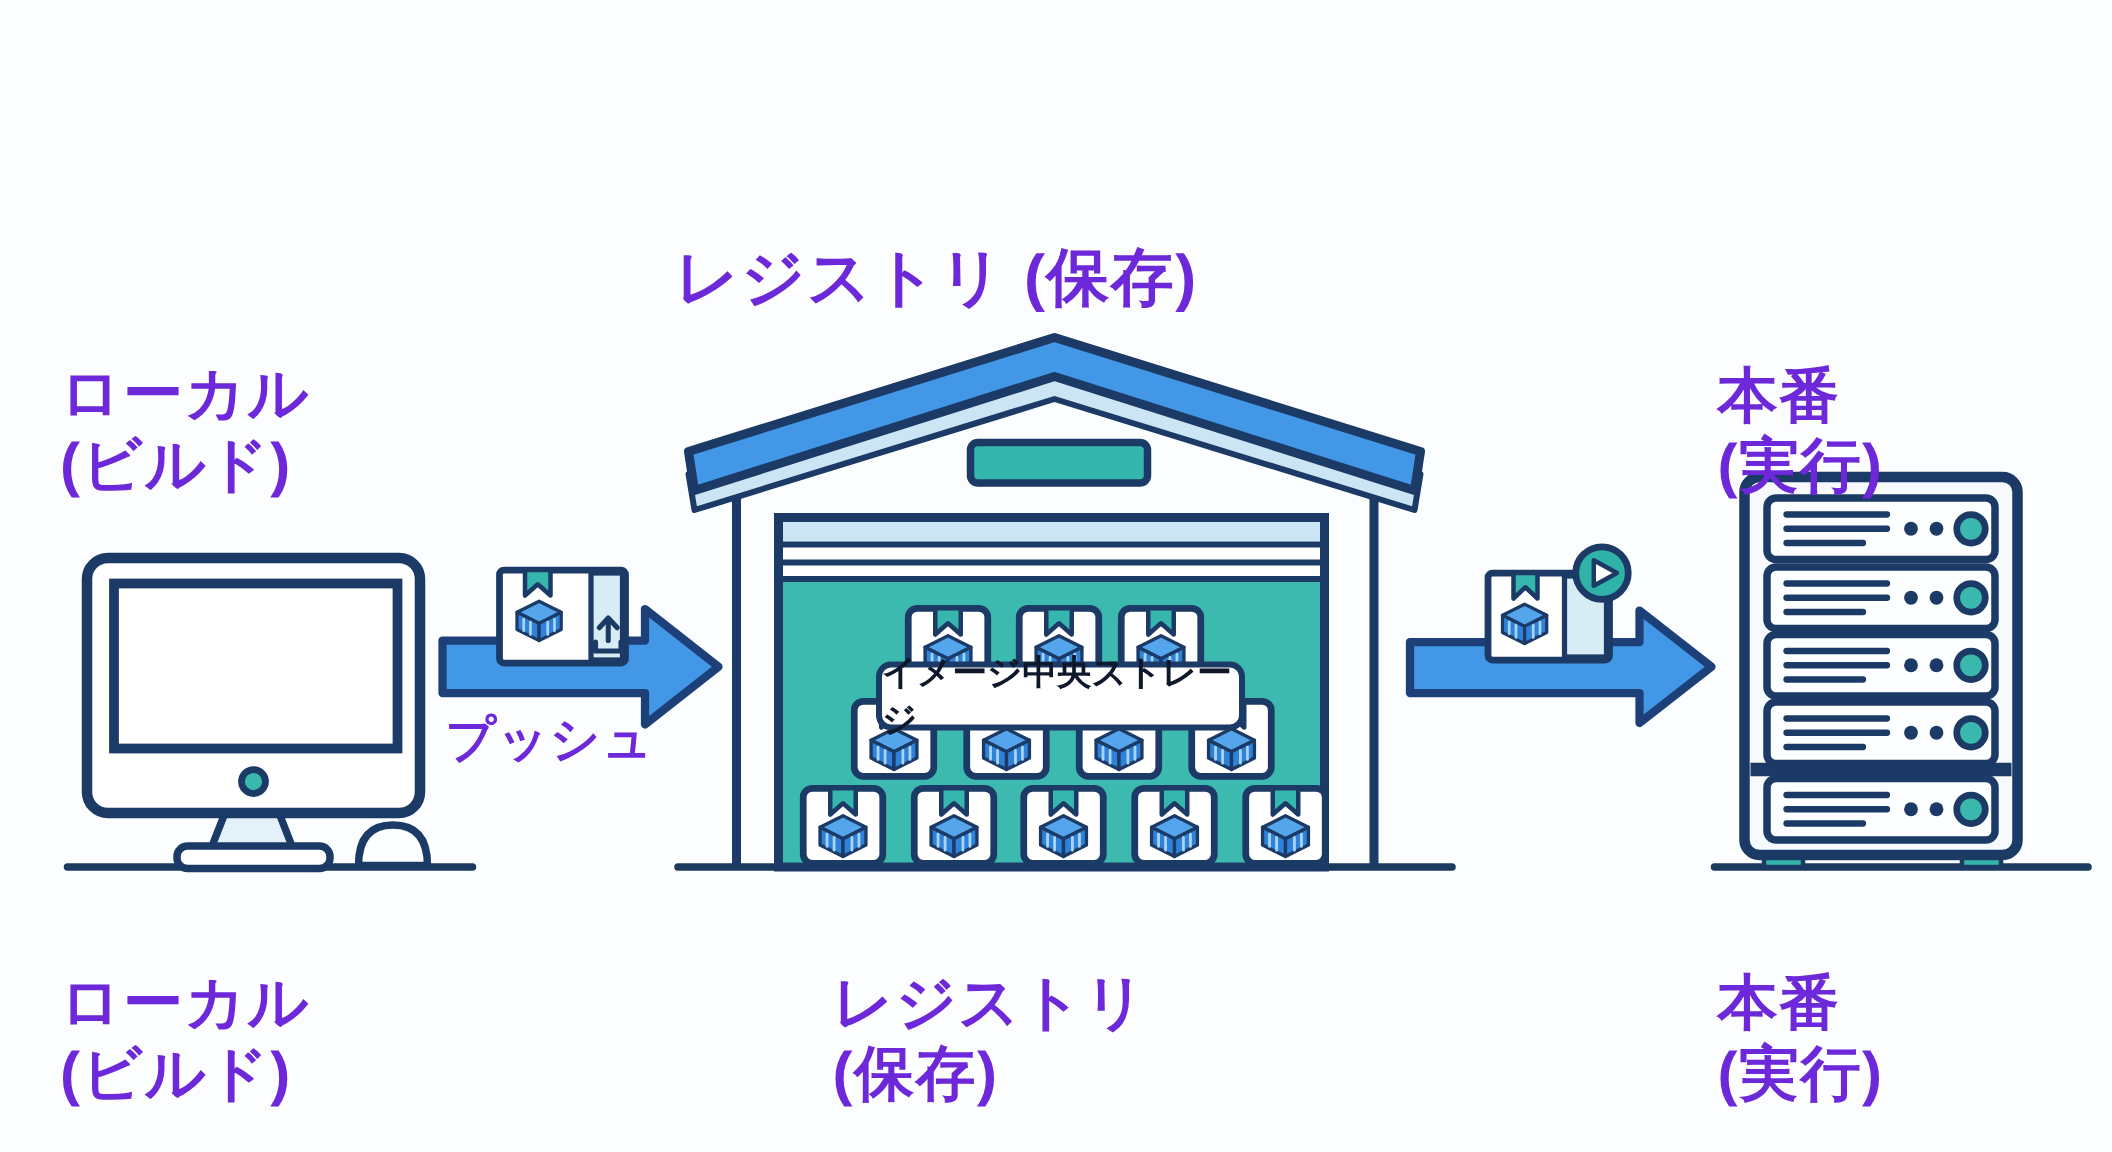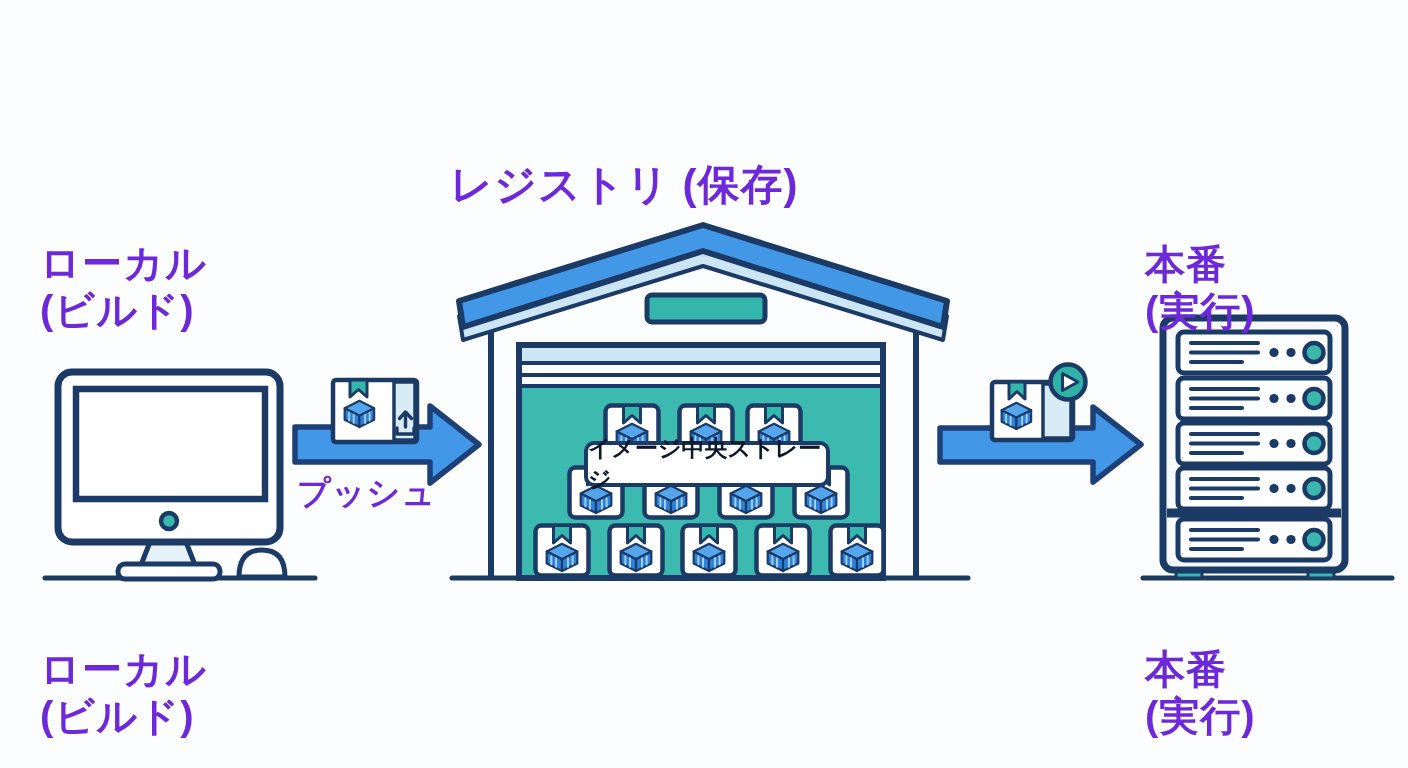--- a/index.html
+++ b/index.html
@@ -158,16 +158,17 @@
 
 <div class="lbl lbl-big" style="left:1145px;top:208px;width:235px;"><span>本番</span><br><span>(実行)</span></div>
 
 <div class="lbl lbl-arrow" style="left:297px;top:474px;width:155px;">プッシュ</div>
 
 <div class="banner">イメージ中央ストレージ</div>
 
 
 <div class="lbl lbl-big" style="left:40px;top:613px;width:272px;"><span>ローカル</span><br><span>(ビルド)</span></div>
 
+<div class="lbl lbl-big" style="left:555px;top:613px;width:310px;"><span>レジストリ</span><br><span>(保存)</span></div>
 
 <div class="lbl lbl-big" style="left:1145px;top:613px;width:235px;"><span>本番</span><br><span>(実行)</span></div>
 
 </div>
 
 </body></html>

